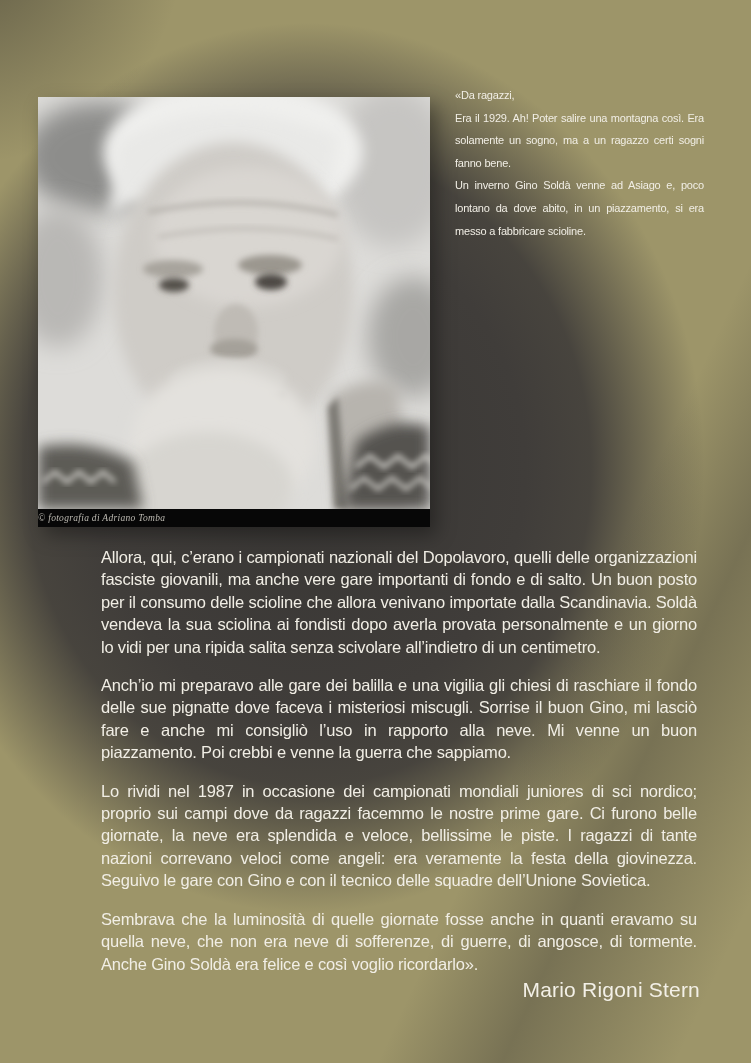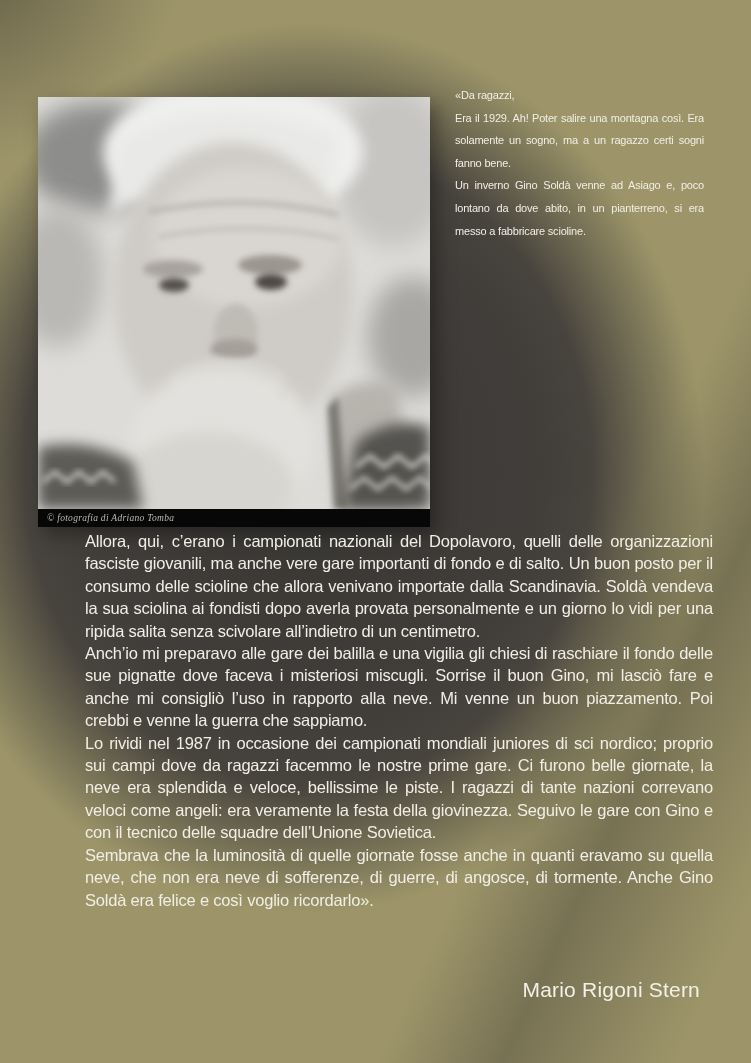--- a/index.html
+++ b/index.html
@@ -36,21 +36,21 @@
   }
   .photo-caption {
     width: 392px;
     height: 18px;
     background: #070707;
     color: #bdbab2;
     font-family: "Liberation Serif", "DejaVu Serif", serif;
     font-style: italic;
     font-size: 9.5px;
     line-height: 18px;
-    padding-left: 9px;
+    padding-left: 0;
     letter-spacing: 0.3px;
   }
 
   
   .quote-col {
     position: absolute;
     left: 455px;
     top: 84px;
     width: 249px;
     font-size: 11px;
@@ -63,21 +63,21 @@
   .body-text {
     position: absolute;
     left: 85px;
     top: 530px;
     width: 628px;
     font-size: 16.5px;
     line-height: 22.4px;
     letter-spacing: -0.2px;
     text-align: justify;
   }
-  .body-text p { margin: 0; }
+  .body-text p { margin: 16px; }
 
   .signature {
     position: absolute;
     right: 51px;
     top: 978px;
     font-size: 21px;
     letter-spacing: 0.2px;
     color: #f3f0e7;
   }
 </style>
@@ -139,21 +139,21 @@
 
       <path d="M0 412 L0 350 Q50 340 95 365 L105 412 Z" fill="#5d5b57" filter="url(#b7)"></path>
       <path d="M5 385 l12 -10 l12 10 l12 -10 l12 10 l12 -10 l12 10" stroke="#c9c7c2" stroke-width="4" fill="none" filter="url(#b3)"></path>
     </svg>
     <figcaption class="photo-caption">© fotografia di Adriano Tomba</figcaption>
   </figure>
 
   <div class="quote-col">
     <p>«Da ragazzi,</p>
     <p>Era il 1929. Ah! Poter salire una montagna così. Era solamente un sogno, ma a un ragazzo certi sogni fanno bene.</p>
-    <p>Un inverno Gino Soldà venne ad Asiago e, poco lontano da dove abito, in un pianterreno, si era messo a fabbricare scioline.</p>
+    <p>Un inverno Gino Soldà venne ad Asiago e, poco lontano da dove abito, in un piazzamento, si era messo a fabbricare scioline.</p>
   </div>
 
   <div class="body-text">
     <p>Allora, qui, c’erano i campionati nazionali del Dopolavoro, quelli delle organizzazioni fasciste giovanili, ma anche vere gare importanti di fondo e di salto. Un buon posto per il consumo delle scioline che allora venivano importate dalla Scandinavia. Soldà vendeva la sua sciolina ai fondisti dopo averla provata personalmente e un giorno lo vidi per una ripida salita senza scivolare all’indietro di un centimetro.</p>
     <p>Anch’io mi preparavo alle gare dei balilla e una vigilia gli chiesi di raschiare il fondo delle sue pignatte dove faceva i misteriosi miscugli. Sorrise il buon Gino, mi lasciò fare e anche mi consigliò l’uso in rapporto alla neve. Mi venne un buon piazzamento. Poi crebbi e venne la guerra che sappiamo.</p>
     <p>Lo rividi nel 1987 in occasione dei campionati mondiali juniores di sci nordico; proprio sui campi dove da ragazzi facemmo le nostre prime gare. Ci furono belle giornate, la neve era splendida e veloce, bellissime le piste. I ragazzi di tante nazioni correvano veloci come angeli: era veramente la festa della giovinezza. Seguivo le gare con Gino e con il tecnico delle squadre dell’Unione Sovietica.</p>
     <p>Sembrava che la luminosità di quelle giornate fosse anche in quanti eravamo su quella neve, che non era neve di sofferenze, di guerre, di angosce, di tormente. Anche Gino Soldà era felice e così voglio ricordarlo».</p>
   </div>
 
   <div class="signature">Mario Rigoni Stern</div>

